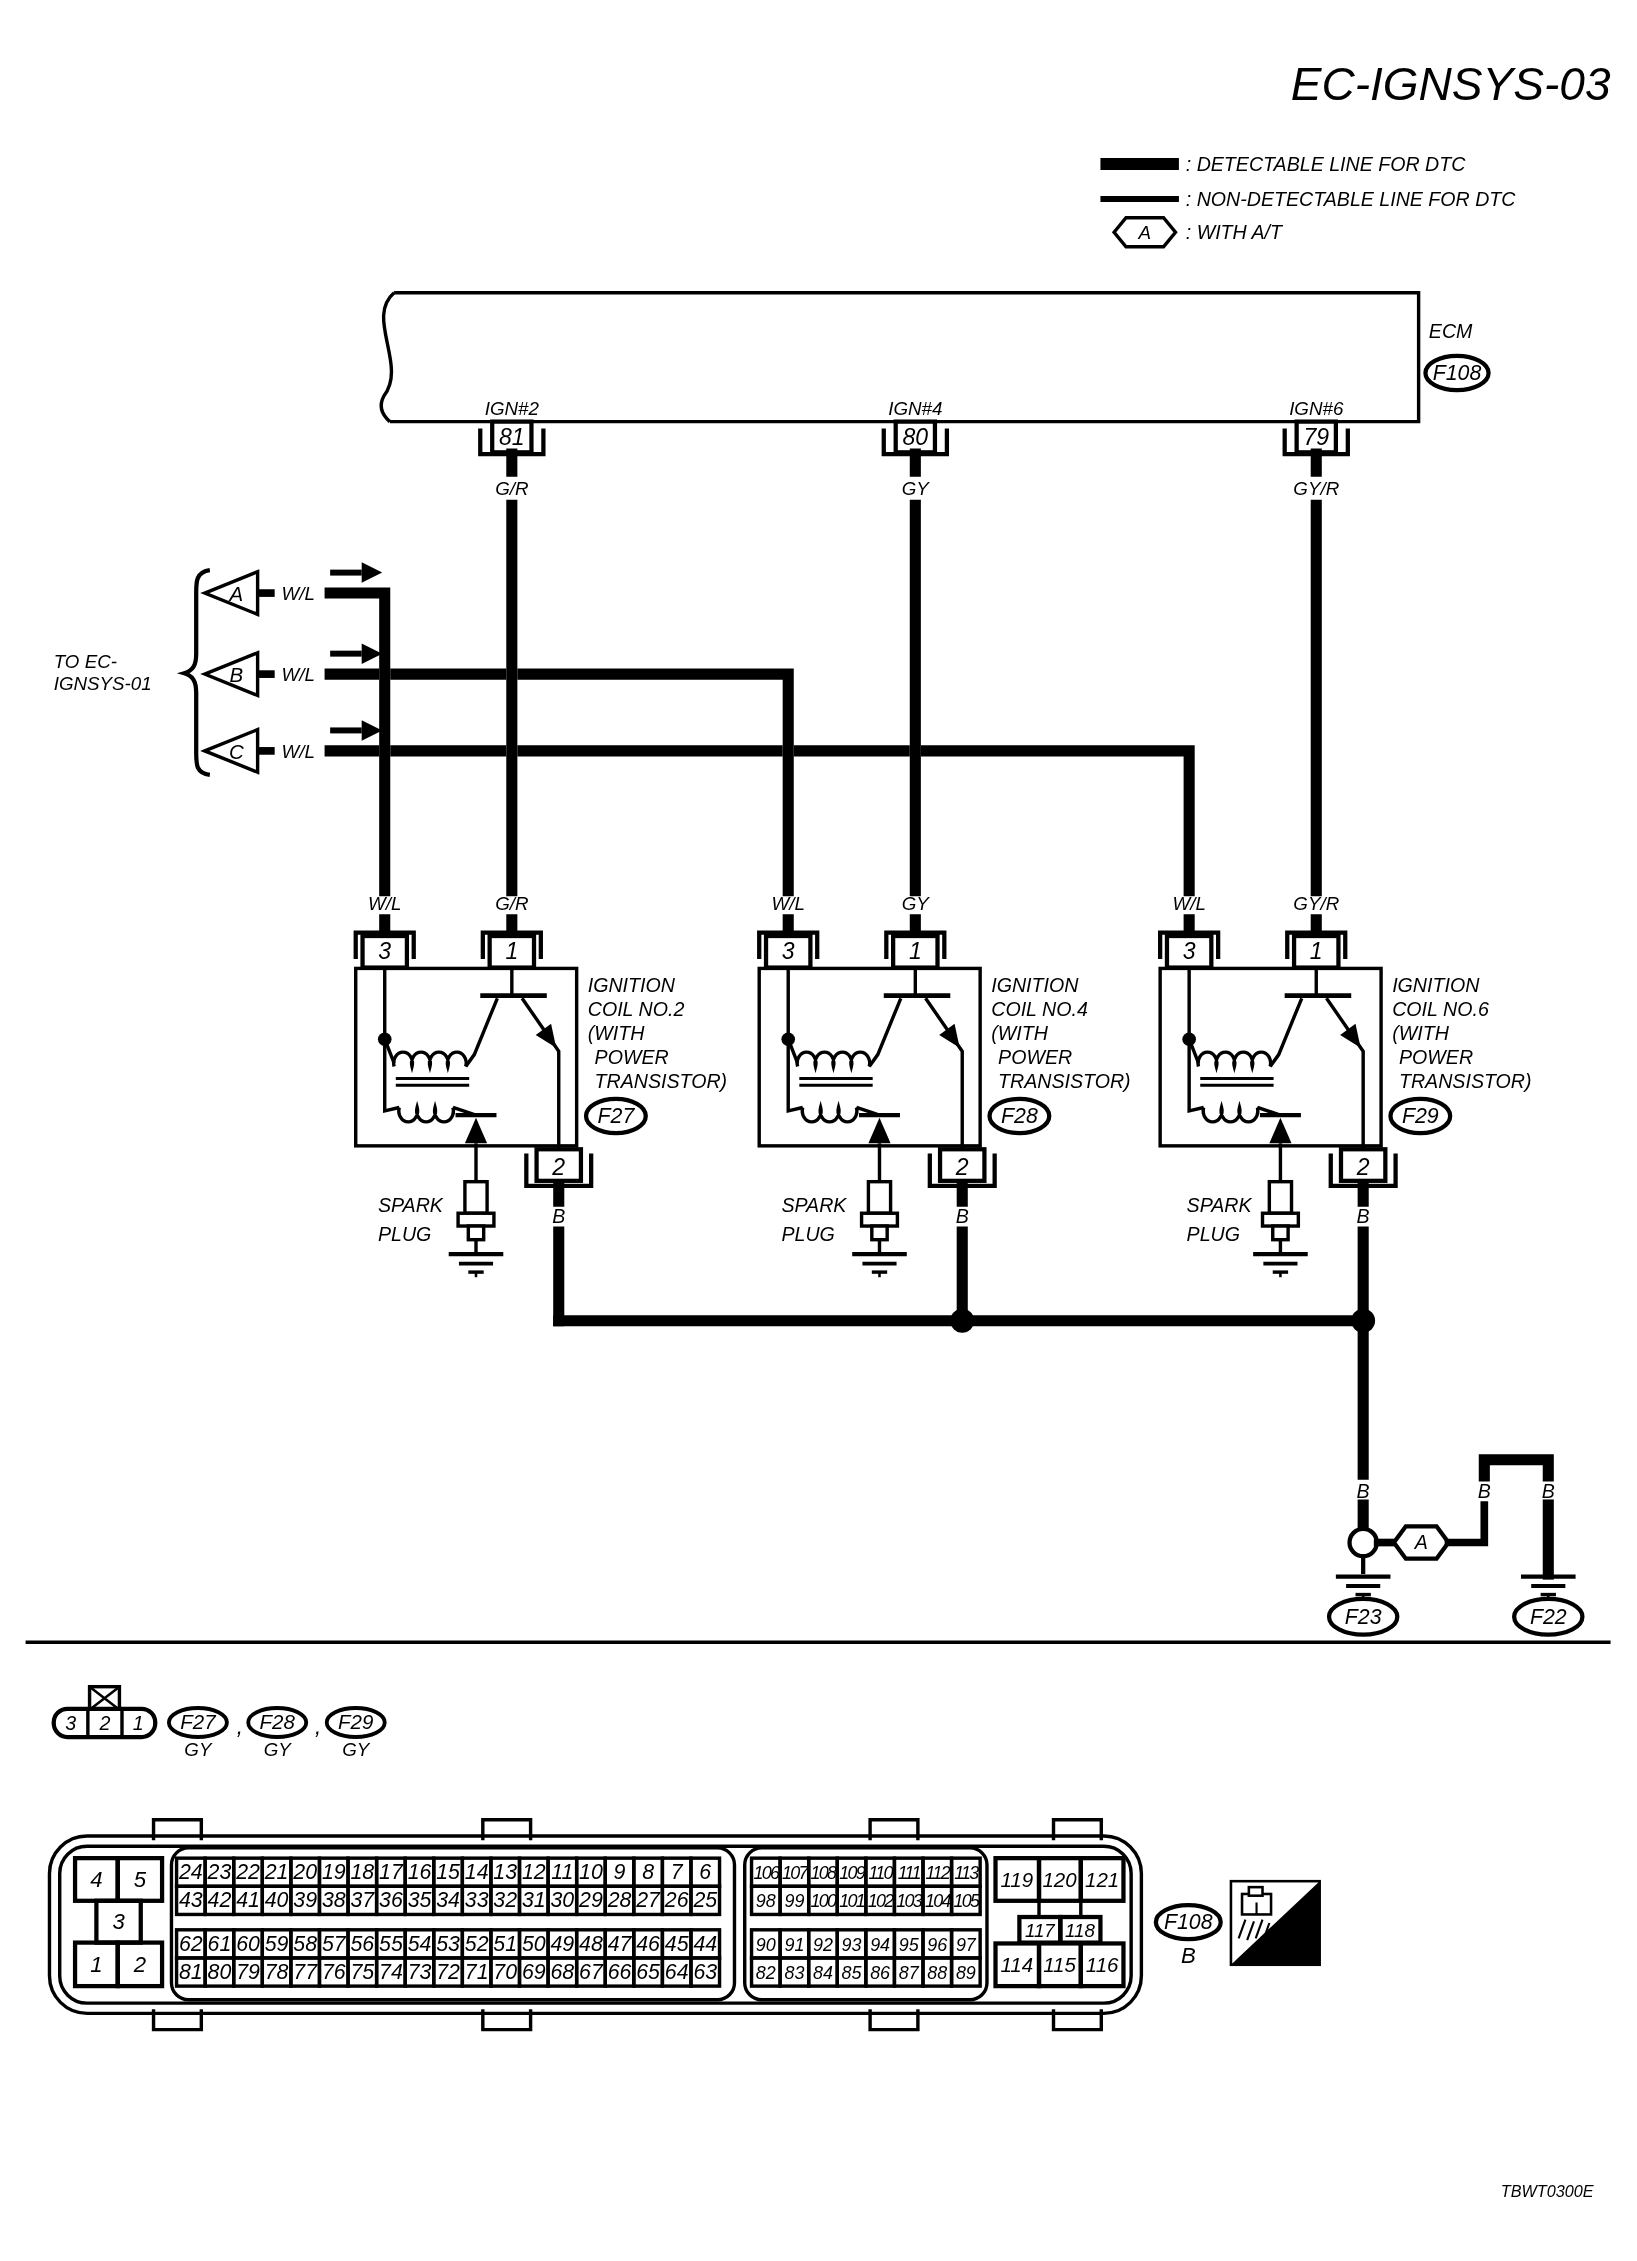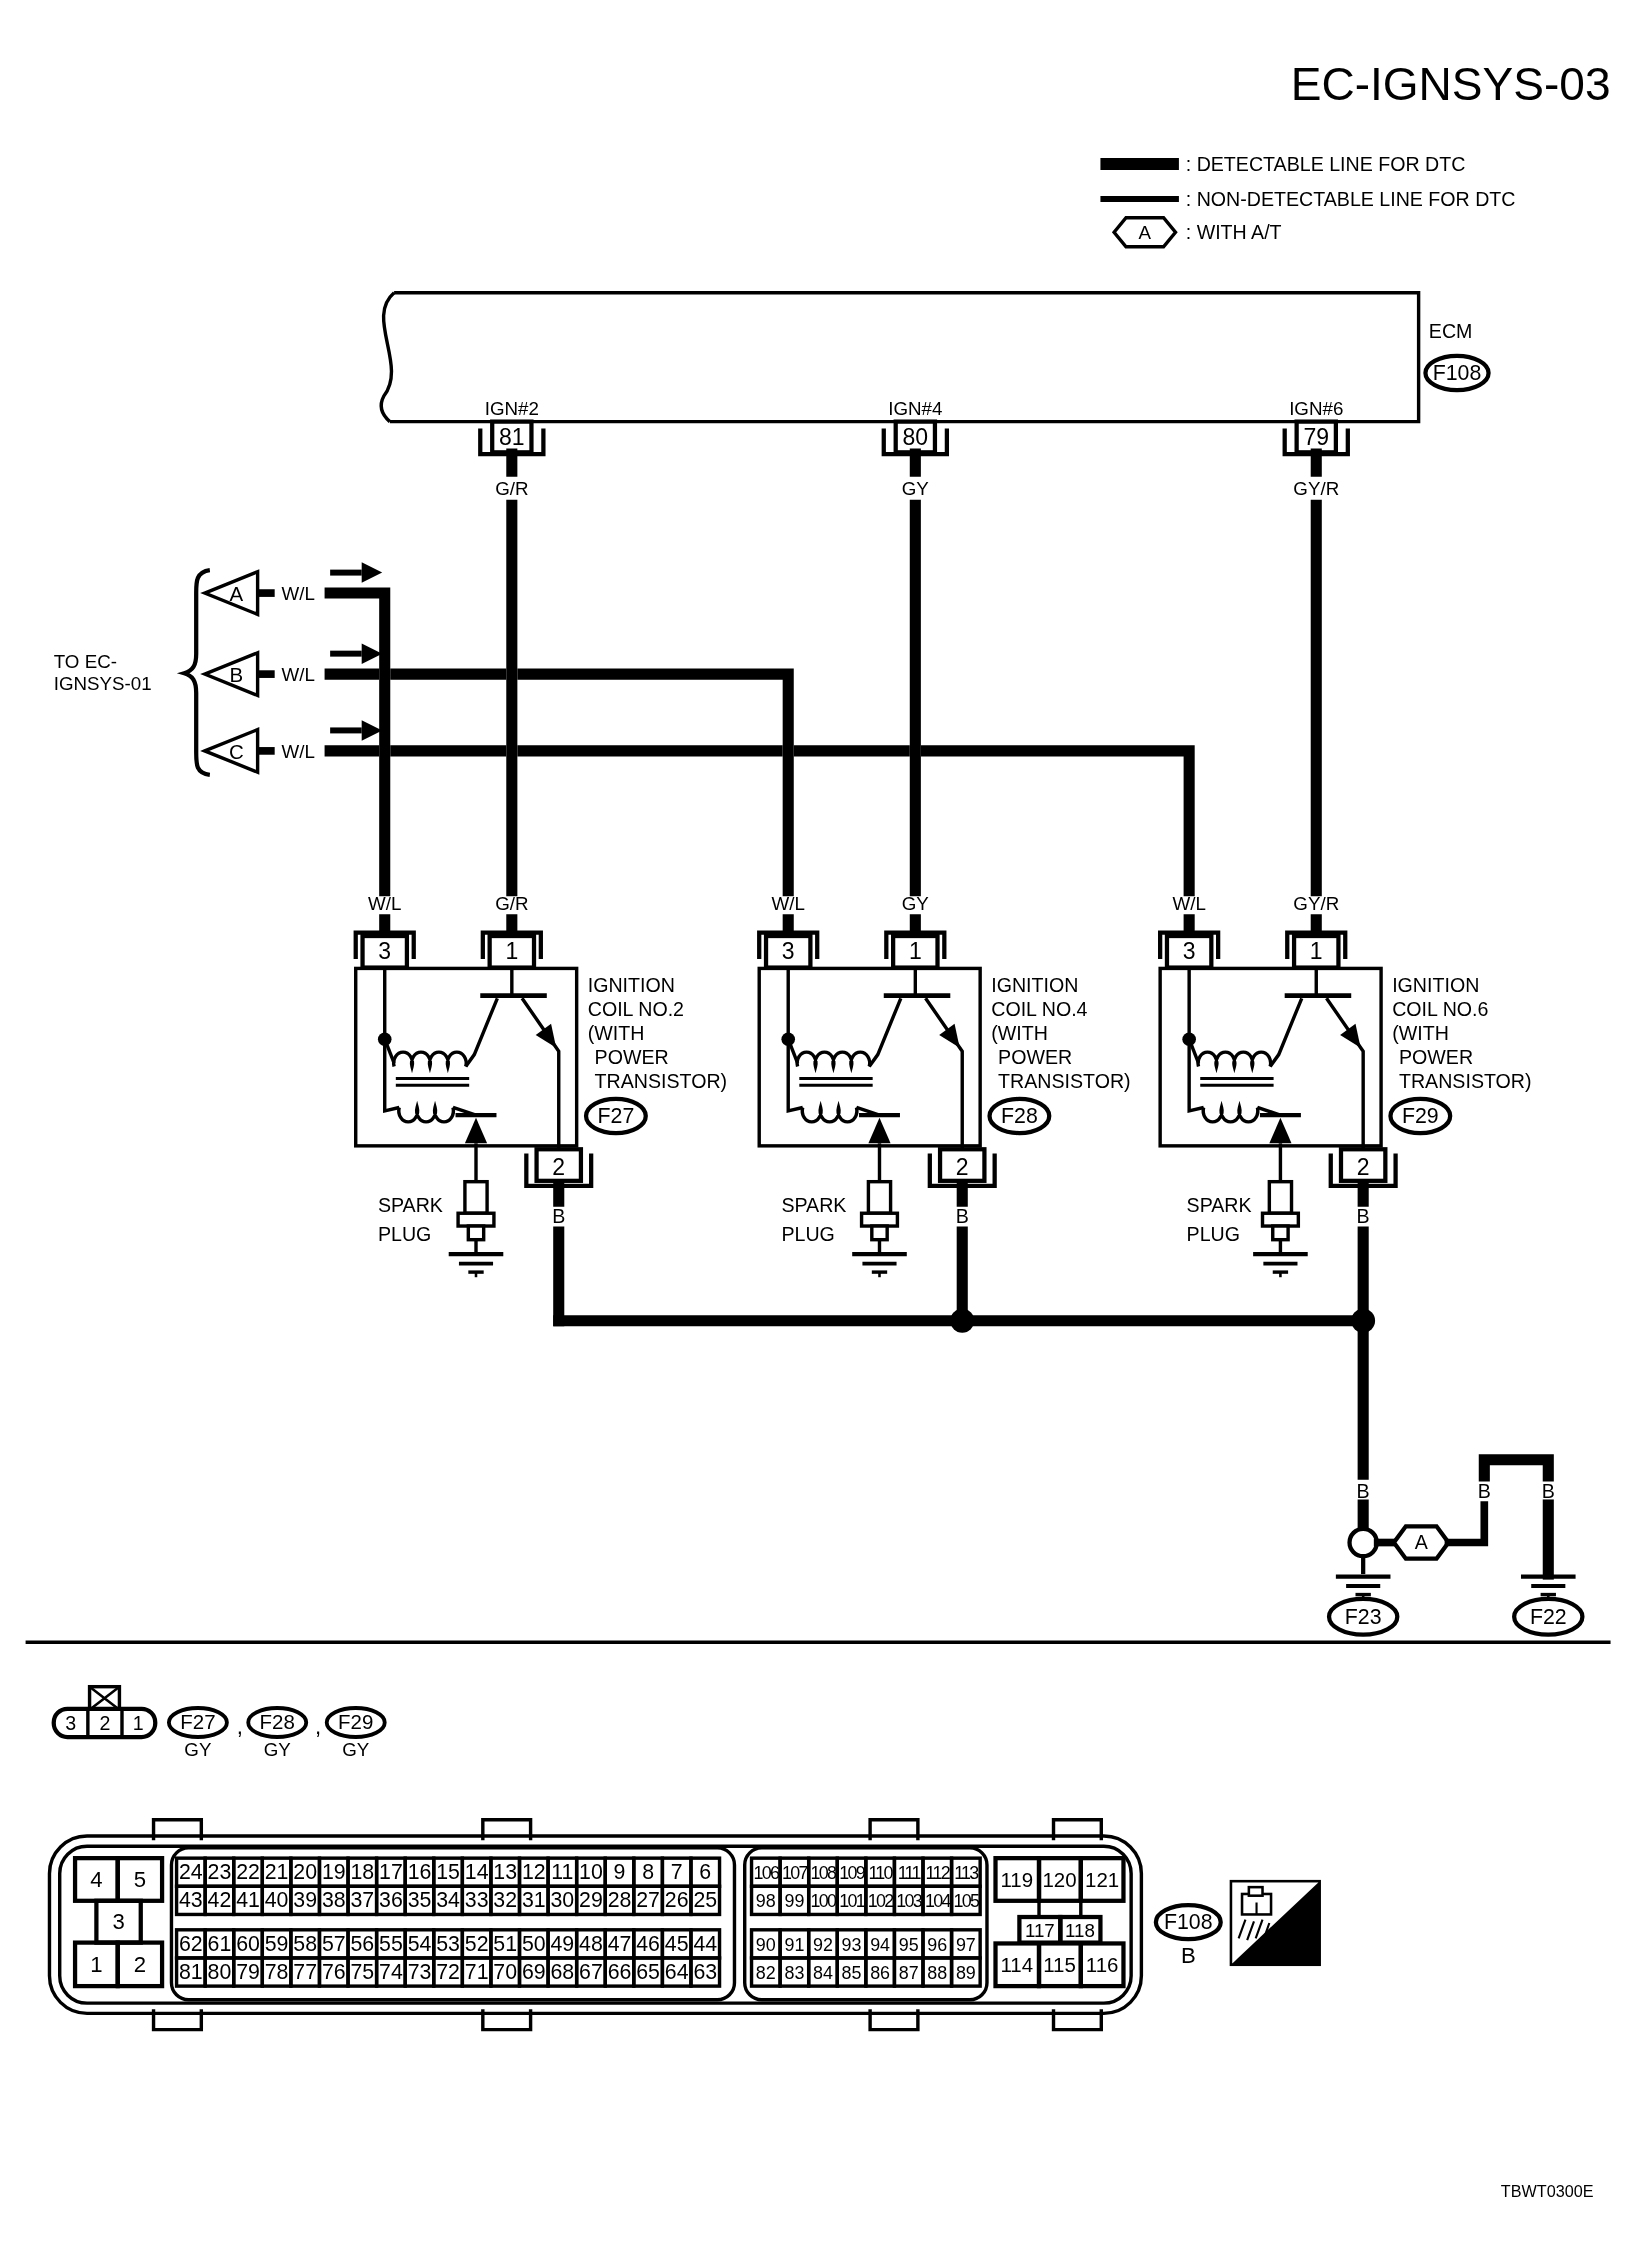--- a/index.html
+++ b/index.html
@@ -1,16 +1,16 @@
 <!DOCTYPE html>
 <html style="font-size:13.7px"><head>
 <meta charset="utf-8">
 <style>
   html,body{margin:0;padding:0;background:#fff;}
-  .page{width:1637px;height:2261px;background:#fff;position:relative;}
+  .page{width:1637px;height:2261px;background:#fff;position:relative;font-style:italic;}
   svg{display:block;}
   svg text{font-family:"Liberation Sans","DejaVu Sans",sans-serif;fill:#000;stroke:none;}
   svg path{fill:none;}
   .ln3{stroke:#000;stroke-width:3;}
   .ln4{stroke:#000;stroke-width:4;}
   .ln45{stroke:#000;stroke-width:4.5;}
   .ln5{stroke:#000;stroke-width:5;}
   .wire{stroke:#000;stroke-width:13;fill:none;stroke-linecap:square;}
   .wire9{stroke:#000;stroke-width:9;fill:none;stroke-linecap:square;}
   .mid{text-anchor:middle;}

